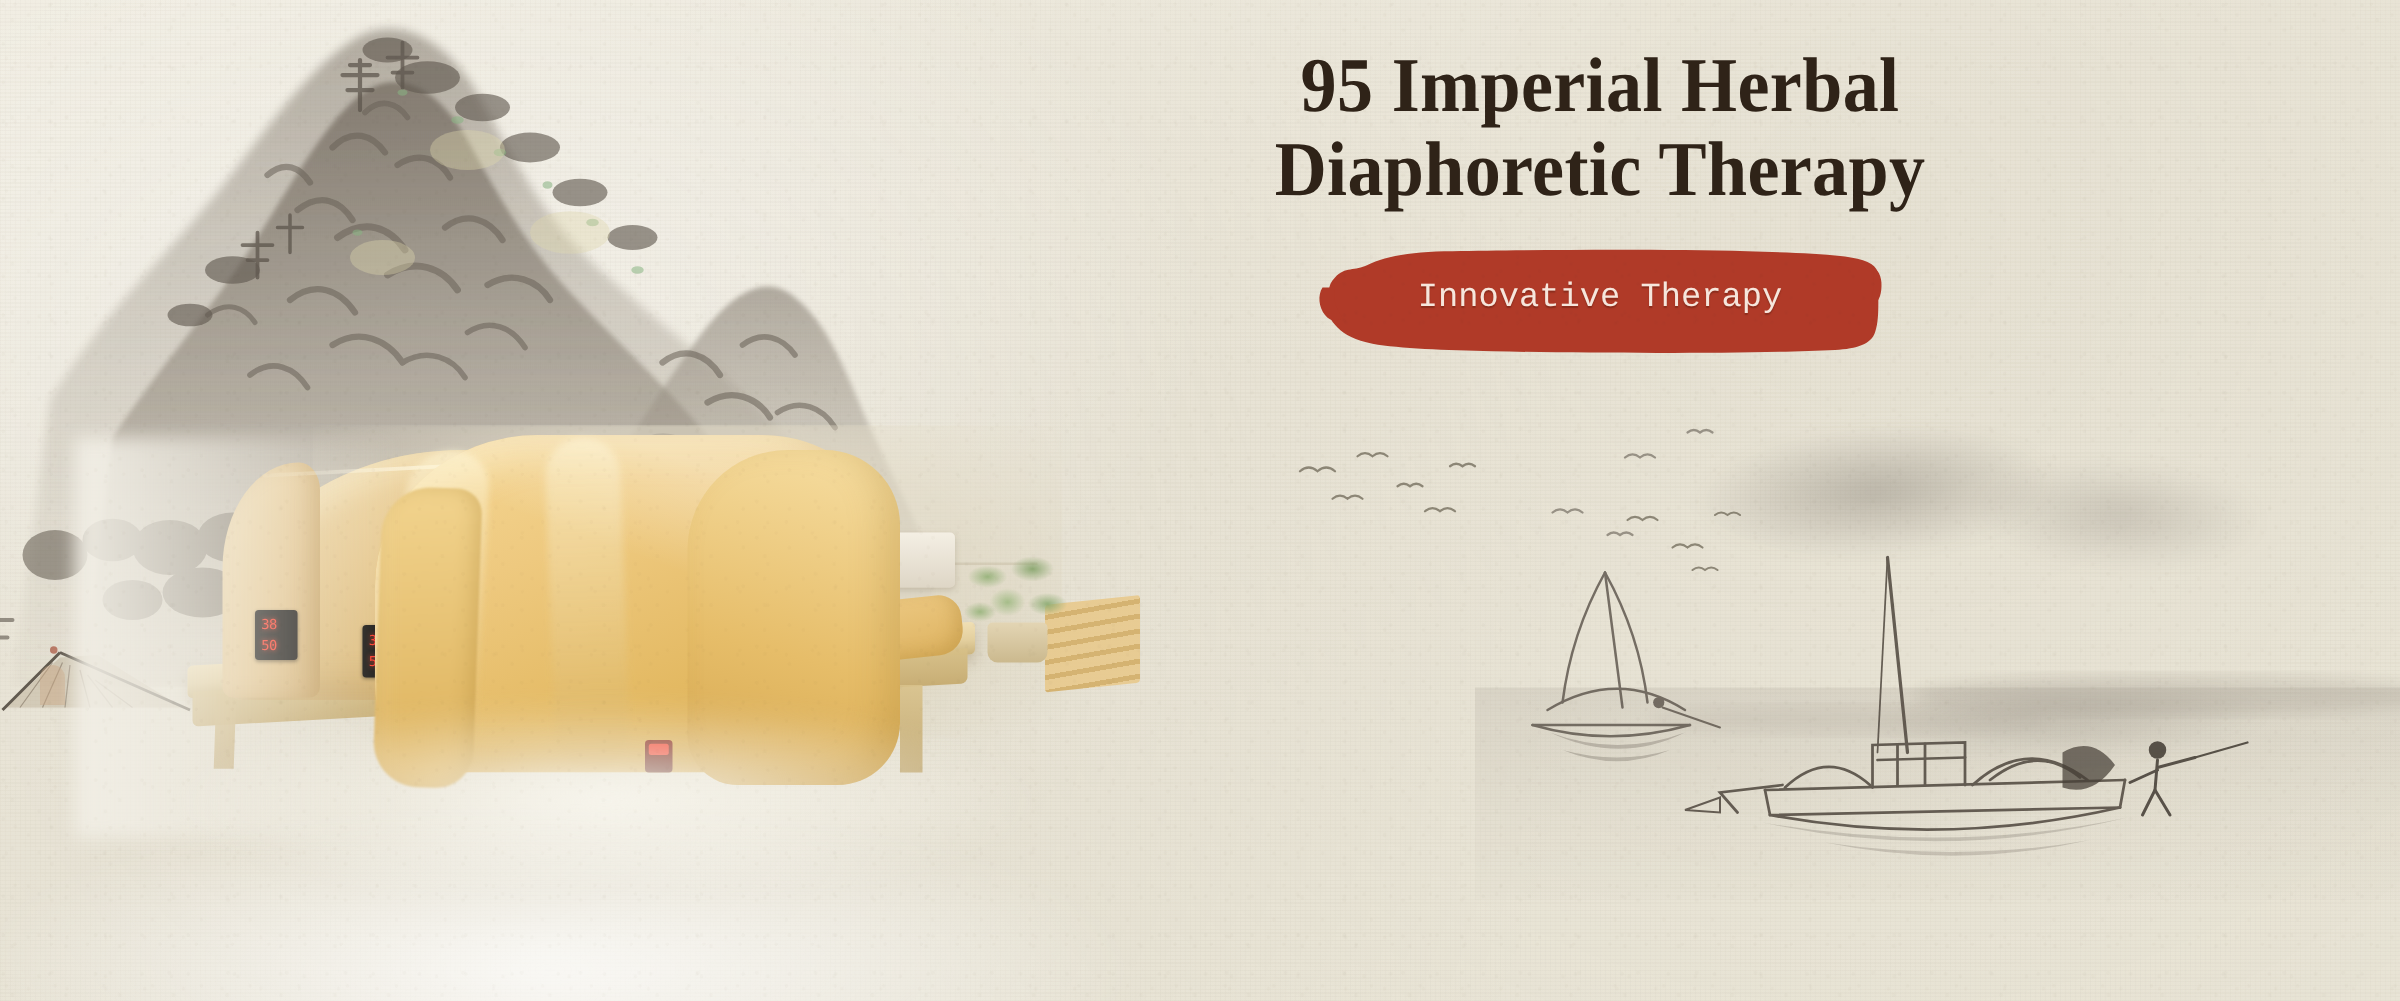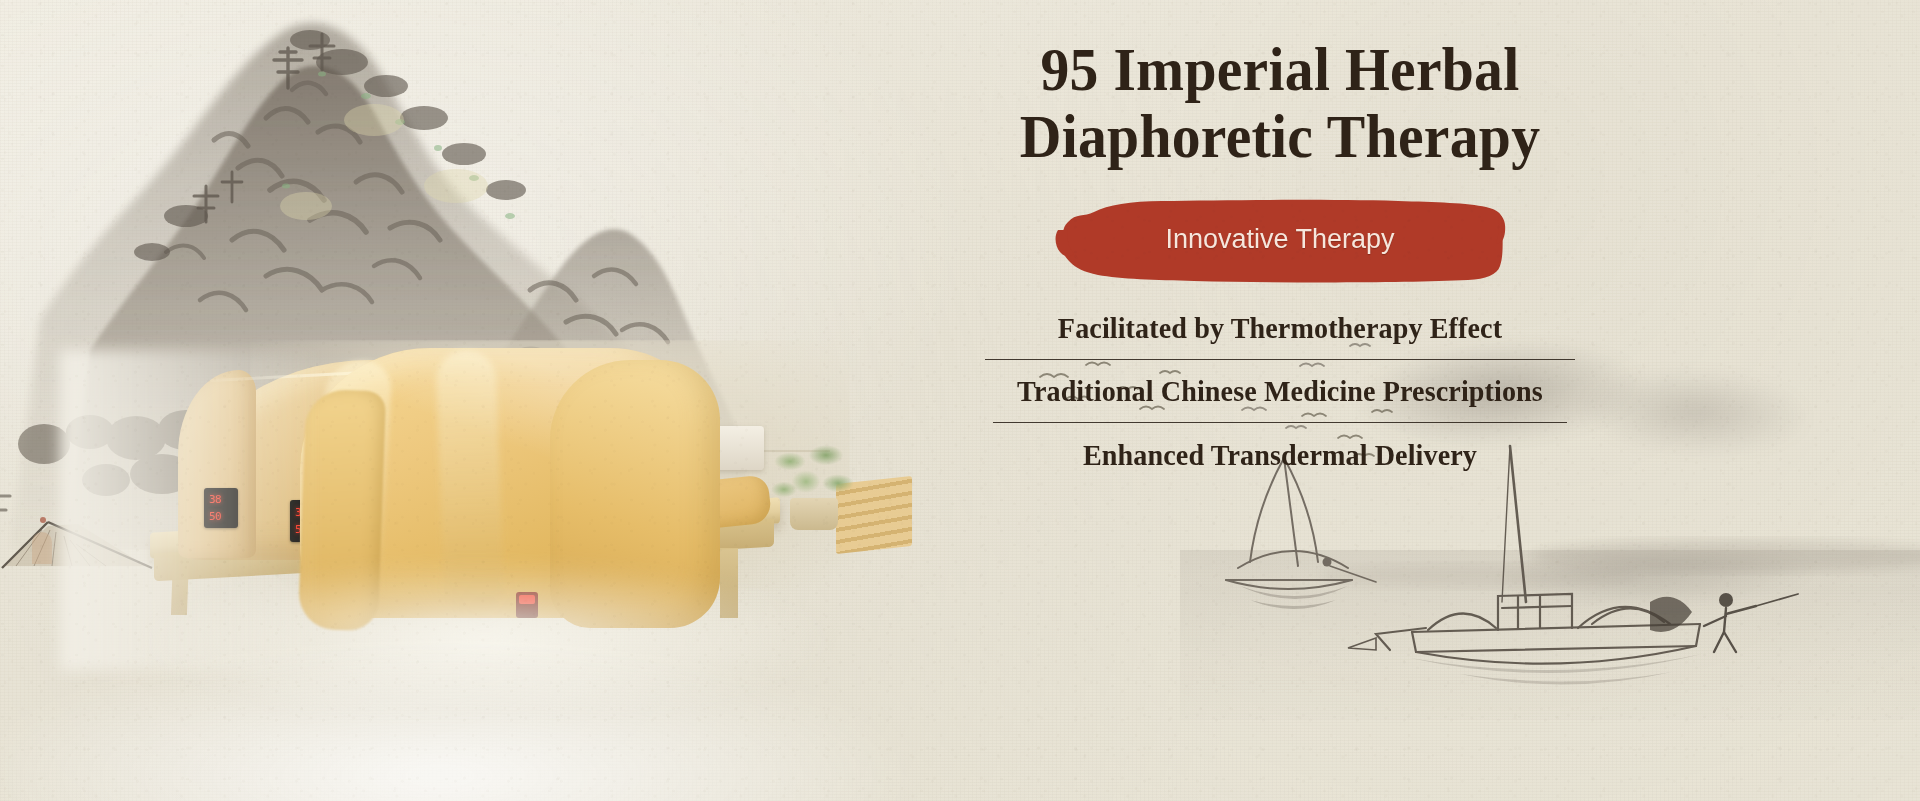--- a/index.html
+++ b/index.html
@@ -171,21 +171,21 @@
     font-family:"Liberation Serif", serif;font-weight:700;
     font-size:62px;line-height:1.08;letter-spacing:.3px;
     transform:scaleX(.93);transform-origin:center;
   }
   #headline .hl-line{display:block;white-space:nowrap;}
 
   #promo-banner{position:relative;margin:26px auto 0;width:452px;height:88px;}
   #promo-brush{position:absolute;inset:0;}
   #promo-text{position:absolute;inset:0;display:flex;flex-direction:column;
     align-items:center;justify-content:center;gap:1px;
-    color:#f6e6dc;font-size:27px;line-height:1.22;font-family:Liberation Sans, sans-serif;
+    color:#f6e6dc;font-size:27px;line-height:1.22;font-family:Liberation Mono, monospace;
     text-shadow:0 1px 1px rgba(90,28,16,.45);}
   #promo-text span{white-space:nowrap;}
 
   #feature-list{margin:22px auto 0;width:640px;}
   .feature-row{
     text-align:center;color:#2f2318;font-weight:700;
     font-family:"Liberation Serif",serif;font-size:29px;line-height:1.25;
     white-space:nowrap;letter-spacing:.1px;
     transform:scaleX(.97);
   }
@@ -497,24 +497,17 @@
              C350,87 230,87 140,85 C102,84 66,83 44,79
              C30,76 22,72 16,66 C9,59 6,52 8,45 C10,39 7,33 14,26 Z"></path>
         <path fill="#b03a28" d="M4,34 C0,40 1,50 6,56 C10,61 16,62 20,58 C14,50 12,42 14,34 Z"></path>
         <path fill="#b03a28" d="M444,18 C450,20 452,28 451,36 C450,44 447,48 442,47 C445,38 446,27 444,18 Z"></path>
       </svg>
       <div id="promo-text">
         <span>Innovative Therapy</span>
       </div>
     </div>
 
-    <div id="feature-list">
-      <div class="feature-row" id="feature-1">Facilitated by Thermotherapy Effect</div>
-      <div class="feature-divider" id="divider-1"></div>
-      <div class="feature-row" id="feature-2">Traditional Chinese Medicine Prescriptions</div>
-      <div class="feature-divider" id="divider-2"></div>
-      <div class="feature-row" id="feature-3">Enhanced Transdermal Delivery</div>
-    </div>
 
   </div>
 
   <div class="paper-grain"></div>
 </div>
 
 </body></html>

